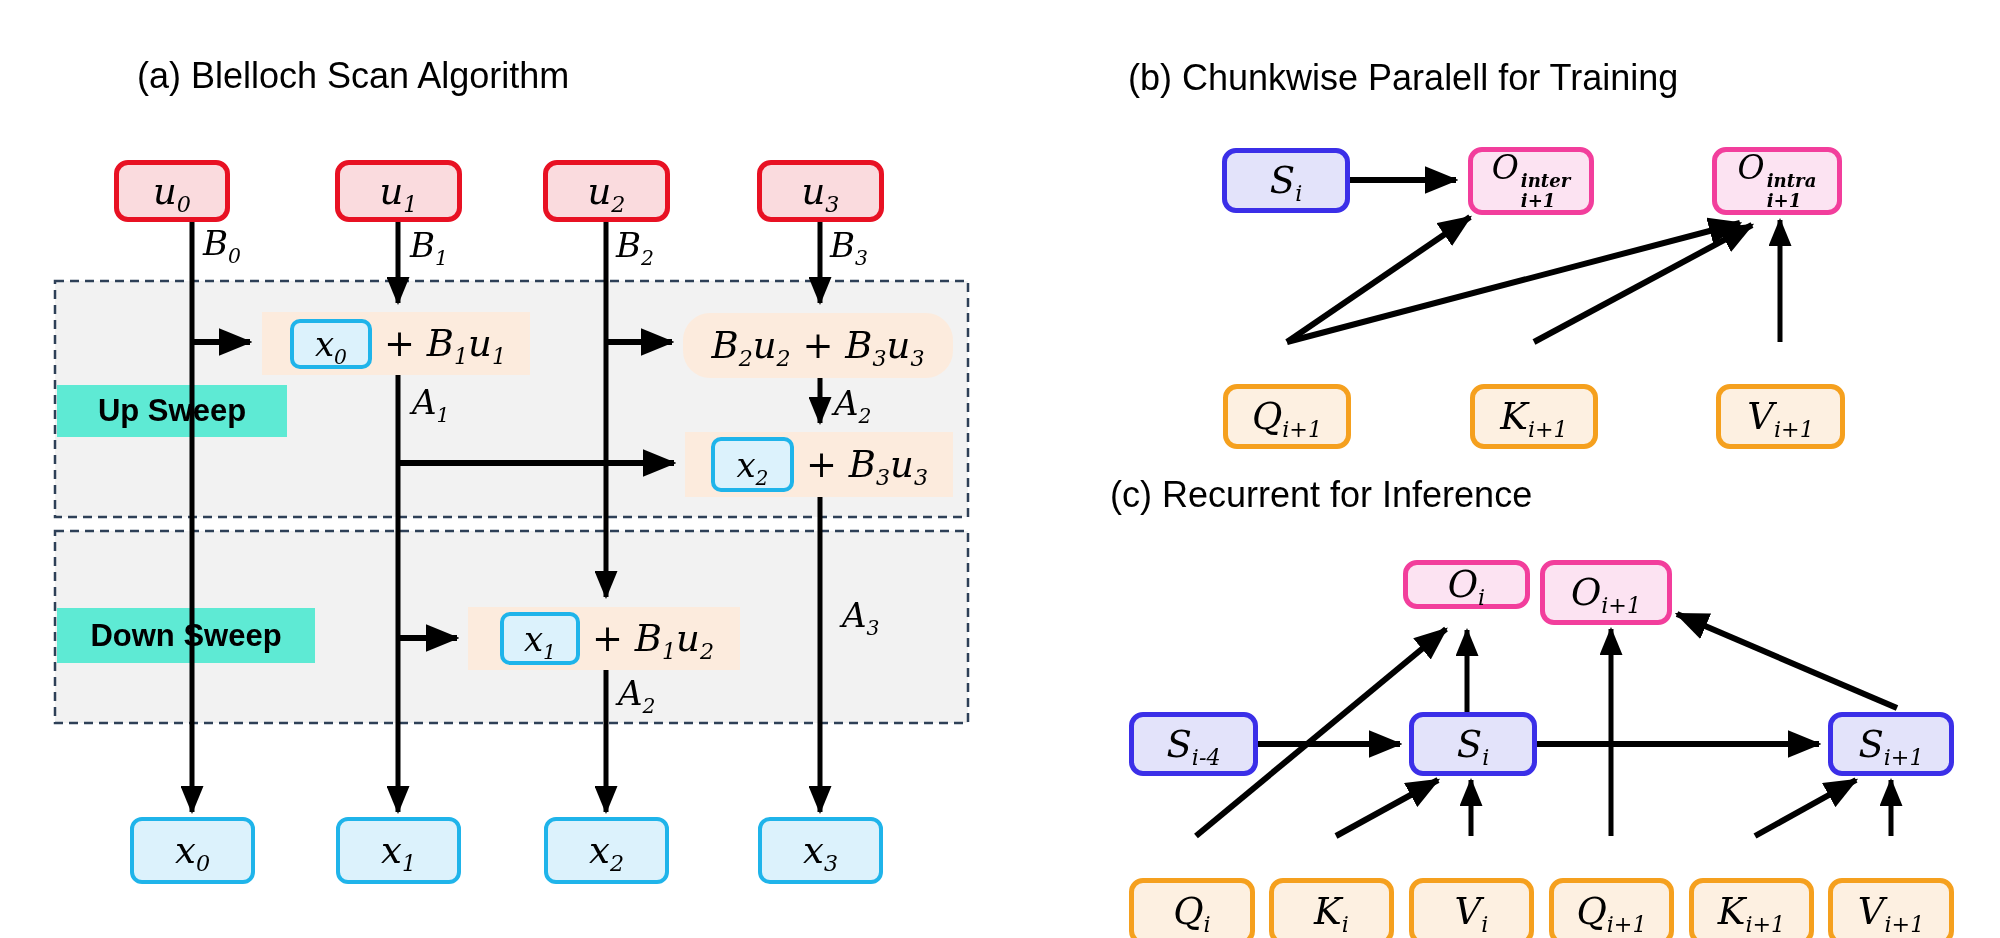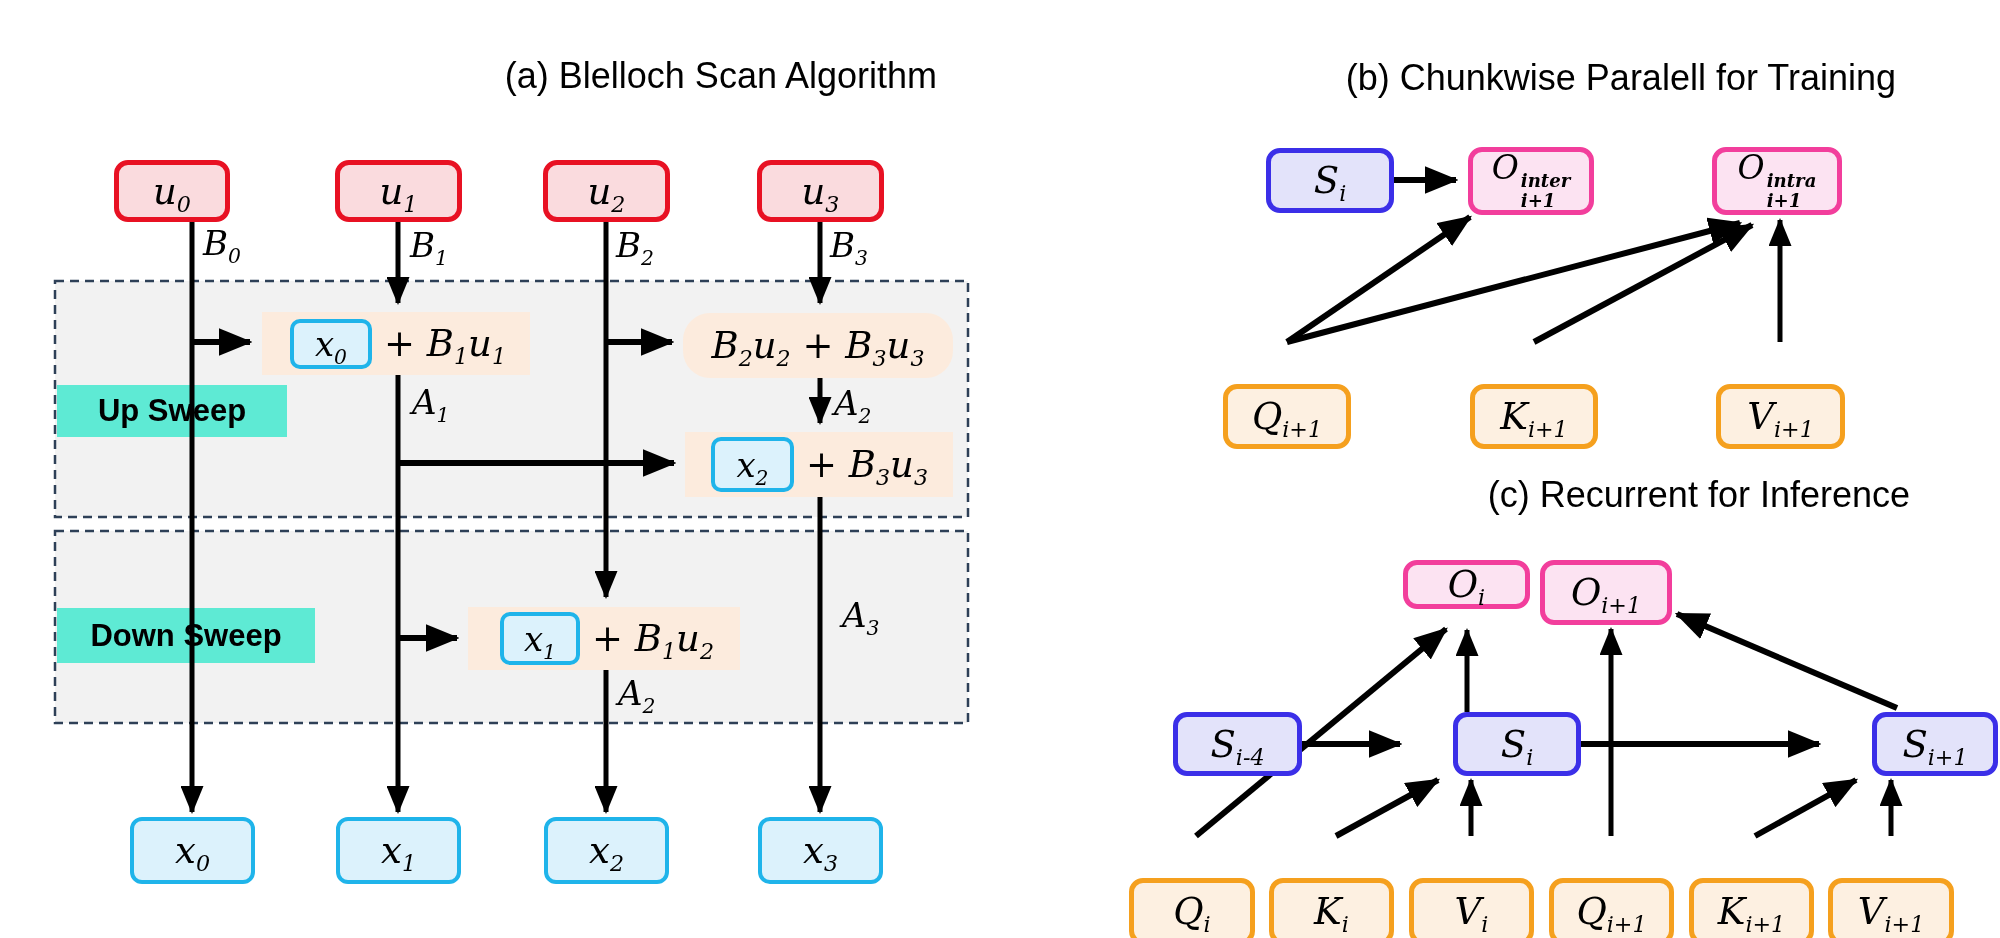--- a/index.html
+++ b/index.html
@@ -10,28 +10,28 @@
     --blue-border:#3B2FE8; --blue-fill:#E3E3FA;
     --pink-border:#F23E9C; --pink-fill:#FCE3F2;
     --orange-border:#F5A01E; --orange-fill:#FDF0E1;
     --arrow:#000000; --text:#000000;
   }
   html,body{margin:0;padding:0;background:#ffffff;}
   .canvas{position:relative;width:2000px;height:938px;background:#ffffff;overflow:hidden;
           font-family:"Liberation Sans", sans-serif;color:var(--text);}
   .layer{position:absolute;left:0;top:0;width:2000px;height:938px;}
   svg.layer{pointer-events:none;}
-  .title{position:absolute;text-align:right;font-size:36px;letter-spacing:0px;color:var(--text);}
+  .title{position:absolute;text-align:left;font-size:36px;letter-spacing:0px;color:var(--text);}
   .plate{position:absolute;background:#5eead4;z-index:1;display:flex;align-items:center;justify-content:center;
          font-weight:bold;font-size:31px;}
   .node{position:absolute;box-sizing:border-box;border-radius:14px;display:flex;align-items:center;
         justify-content:center;z-index:3;}
   .node.red{border:5px solid var(--red-border);background:var(--red-fill);}
   .node.cyan{border:4px solid var(--cyan-border);background:var(--cyan-fill);border-radius:12px;}
-  .node.blue{border:5px solid var(--blue-border);background:var(--blue-fill);margin-left:44px;}
+  .node.blue{border:5px solid var(--blue-border);background:var(--blue-fill);}
   .node.pink{border:5px solid var(--pink-border);background:var(--pink-fill);}
   .node.orange{border:5px solid var(--orange-border);background:var(--orange-fill);margin-top:40px;}
   .expr{position:absolute;background:var(--peach-bg);display:flex;align-items:center;z-index:3;box-sizing:border-box;}
   .expr.center{justify-content:center;border-radius:27px;}
   .chip{box-sizing:border-box;border:4px solid var(--cyan-border);background:var(--cyan-fill);
         border-radius:10px;display:flex;align-items:center;justify-content:center;margin-right:12px;}
   .math{font-family:"DejaVu Serif", serif;font-style:italic;font-size:37px;line-height:1;white-space:nowrap;}
   .math sub{font-size:0.6em;font-style:italic;line-height:0;}
   .stack{display:inline-flex;flex-direction:column;align-items:flex-start;vertical-align:-0.45em;
          font-size:0.55em;line-height:1.08;margin-left:2px;font-weight:bold;}
@@ -92,21 +92,21 @@
     <line class="arrow w6" x1="1196" y1="836" x2="1446" y2="629" marker-end="url(#ah)"></line>
     <line class="arrow w6" x1="1336" y1="836" x2="1438" y2="780" marker-end="url(#ah)"></line>
     <line class="arrow w5" x1="1471" y1="836" x2="1471" y2="780" marker-end="url(#ah)"></line>
     <line class="arrow w5" x1="1611" y1="836" x2="1611" y2="629" marker-end="url(#ah)"></line>
     <line class="arrow w6" x1="1897" y1="708" x2="1677" y2="614" marker-end="url(#ah)"></line>
     <line class="arrow w6" x1="1755" y1="836" x2="1856" y2="780" marker-end="url(#ah)"></line>
     <line class="arrow w5" x1="1891" y1="836" x2="1891" y2="780" marker-end="url(#ah)"></line>
   </svg>
 
   <div class="title" style="left:137px;top:55px;width:800px">(a) Blelloch Scan Algorithm</div>
-  <div class="title" style="left:1096px;top:57px;width:800px">(b) Chunkwise Paralell for Training</div>
+  <div class="title" style="left:1128px;top:57px;width:800px">(b) Chunkwise Paralell for Training</div>
   <div class="title" style="left:1110px;top:474px;width:800px">(c) Recurrent for Inference</div>
 
   <div class="node red" style="left:114px;top:160px;width:116px;height:62px">
     <span class="math"><span>u</span><sub>0</sub></span>
   </div>
   <div class="node red" style="left:335px;top:160px;width:127px;height:62px">
     <span class="math"><span>u</span><sub>1</sub></span>
   </div>
   <div class="node red" style="left:543px;top:160px;width:127px;height:62px">
     <span class="math"><span>u</span><sub>2</sub></span>

